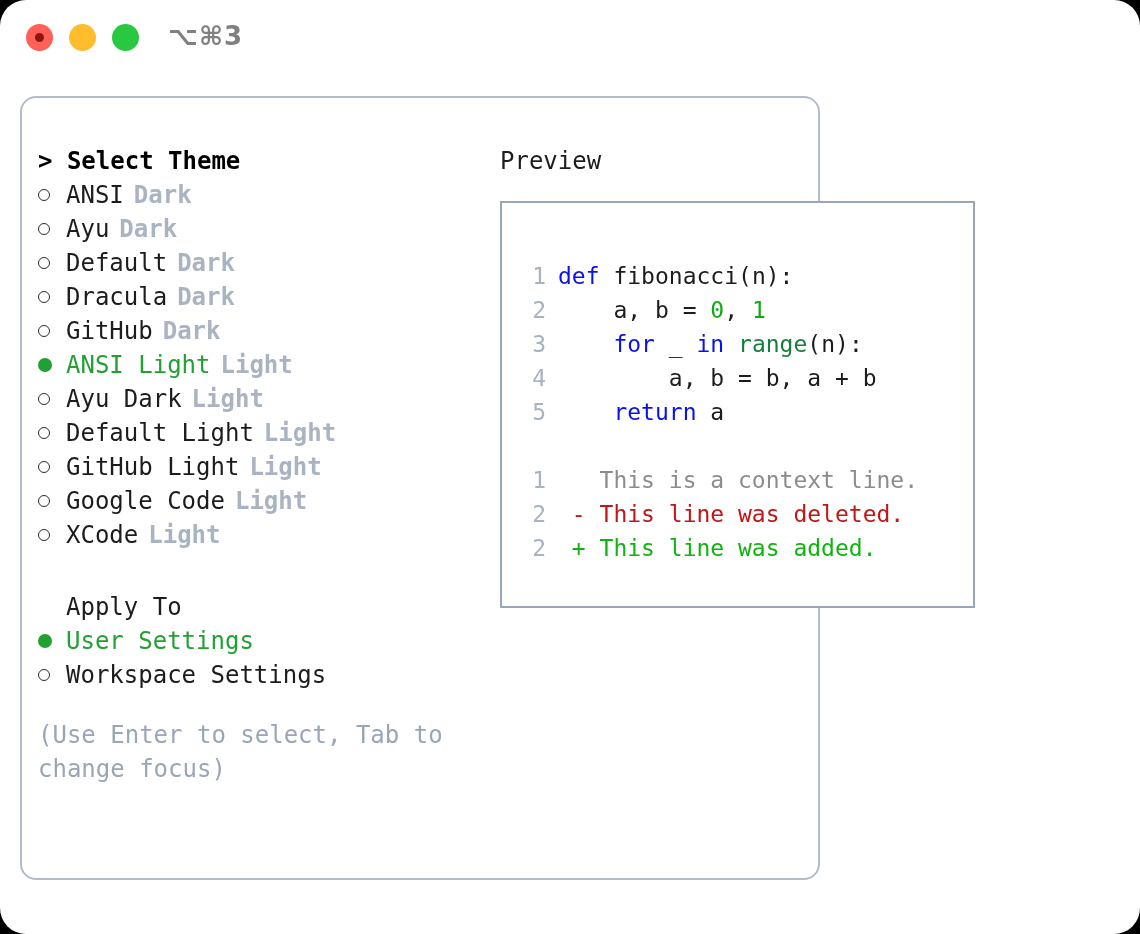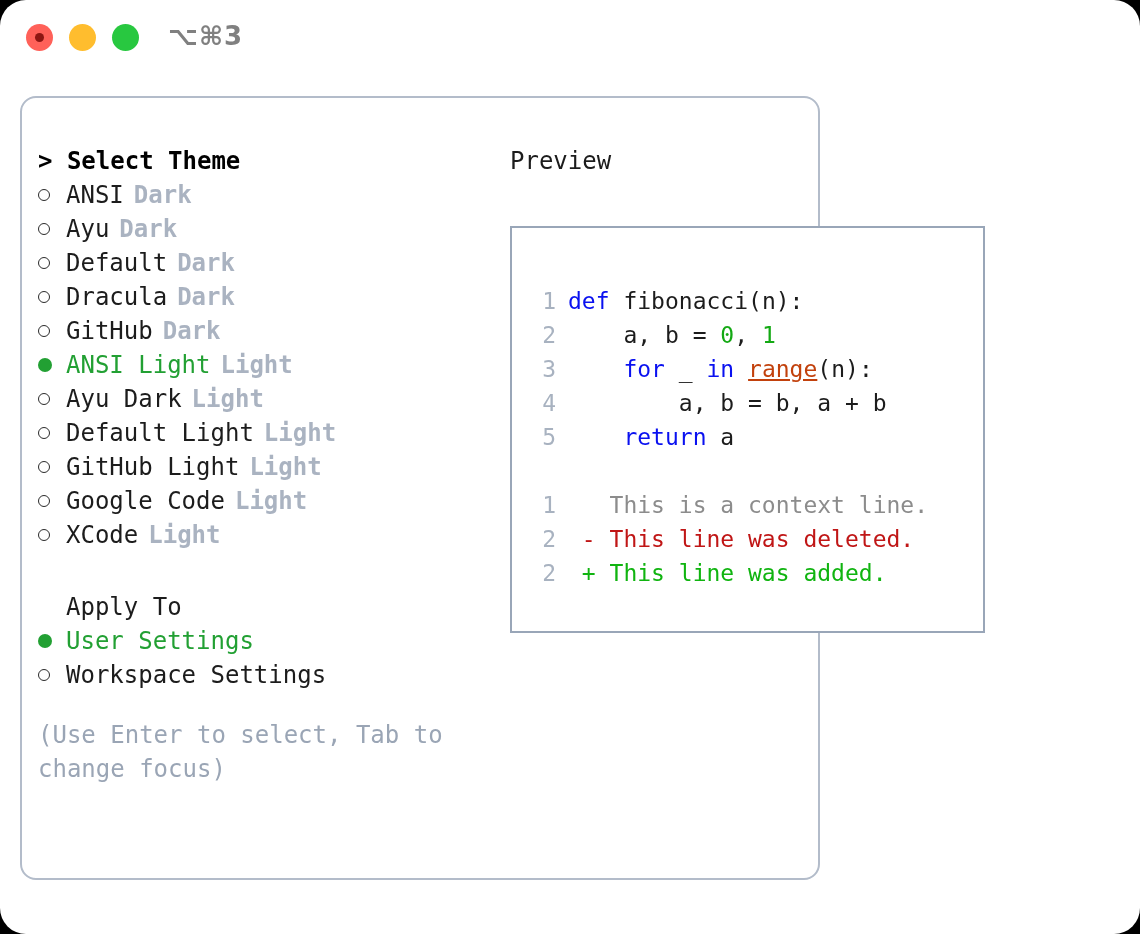--- a/index.html
+++ b/index.html
@@ -141,31 +141,31 @@
     margin-top: 26px;
     font-size: 24px;
     line-height: 34px;
     color: #9aa5b5;
     width: 420px;
   }
 
   
   .right-col {
     position: absolute;
-    left: 488px;
+    left: 478px;
     top: 46px;
     width: 495px;
   }
   .preview-label {
     font-size: 24px;
     line-height: 34px;
     color: #1c1c1c;
   }
   .preview-box {
-    margin-top: 48px;
+    margin-top: 23px;
     width: 475px;
     height: 407px;
     border: 2px solid #99a6b8;
     box-sizing: border-box;
     background: #ffffff;
     padding: 56px 0 0 18px;
   }
   .code-line {
     font-size: 23px;
     line-height: 34px;
@@ -174,21 +174,21 @@
   }
   .ln {
     display: inline-block;
     width: 26px;
     color: #a8b2c0;
     text-align: right;
     margin-right: 12px;
   }
   .kw   { color: #0a11f0; }
   .num  { color: #14a914; }
-  .fn   { color: #c2410c; text-decoration: underline; }
+  .fn   { color: #15803d; }
   .plain{ color: #1c1c1c; }
   .ctx  { color: #8c8c8c; }
   .del  { color: #c01616; }
   .add  { color: #10b410; }
   .blank-line { height: 34px; }
 </style>
 </head>
 <body>
 
 <div class="window">

